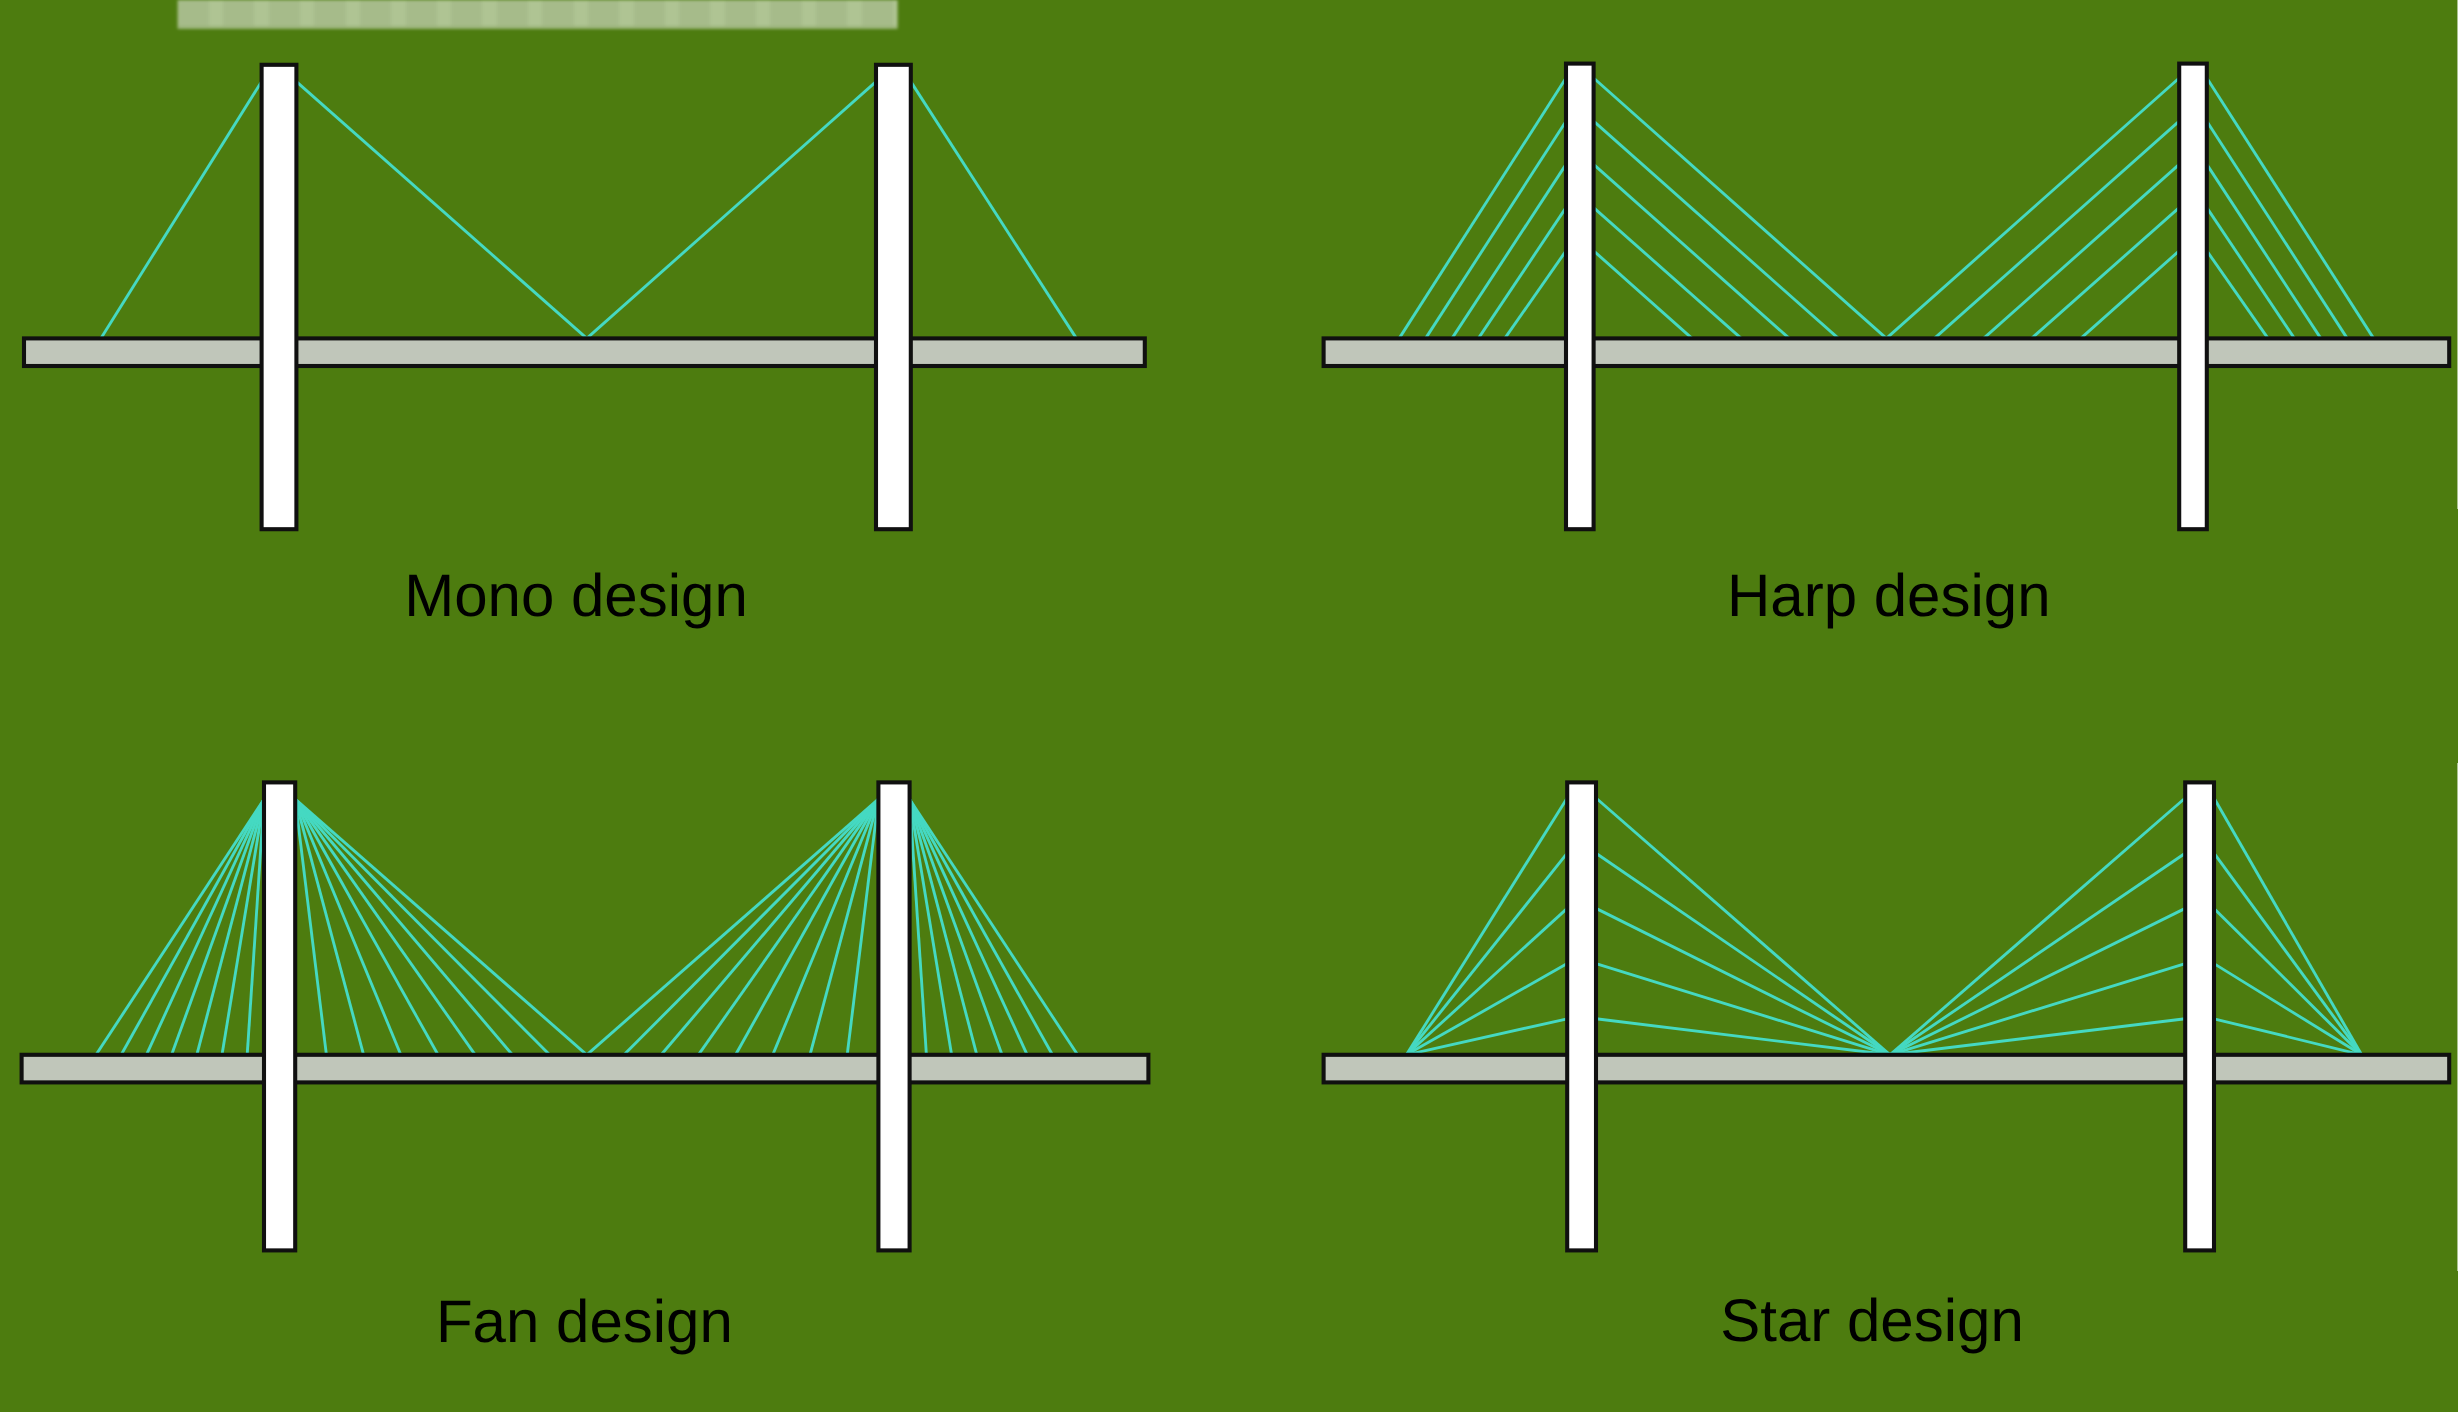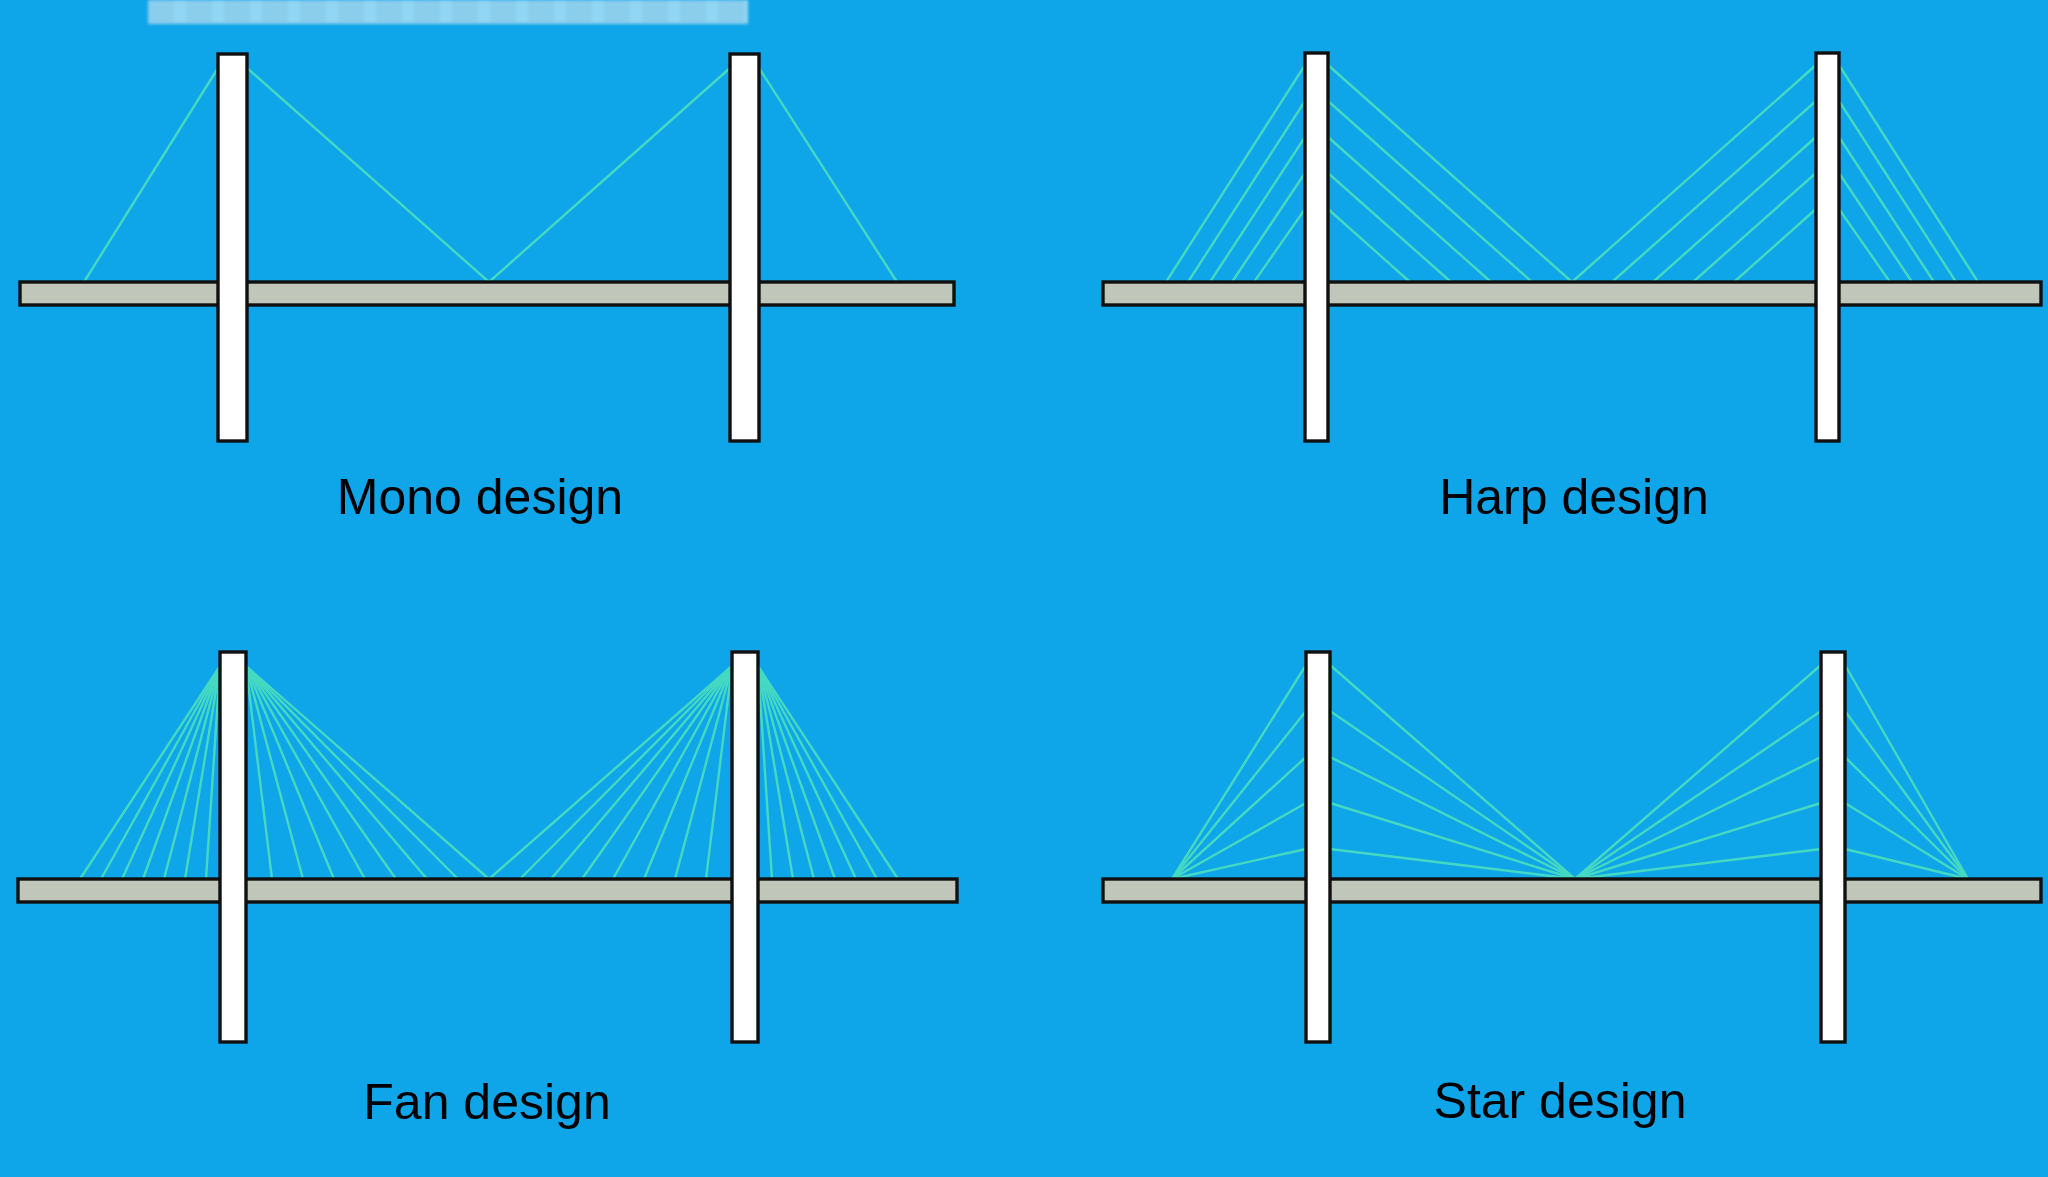--- a/index.html
+++ b/index.html
@@ -33,21 +33,21 @@
       repeating-linear-gradient(90deg,
         #f0f0f0 0px, #f0f0f0 26px,
         #ffffff 26px, #ffffff 38px);
     border-bottom: 2px solid #f3f3f3;
     pointer-events: none;
   }
 </style>
 </head>
 <body>
 
-<div id="page" style="background: #0ea5e9;">
+<div id="page" style="background: #4d7c0f;">
 
   <div id="top-artifact" style="left: 148px; top: 0px; width: 600px; height: 22px;"></div>
 
   <svg id="scene" xmlns="http://www.w3.org/2000/svg" viewBox="0 0 2048 1177">
 
     <g>
       <g class="cables">
           <line x1="218" y1="68" x2="84" y2="282" stroke="#45D9C2" stroke-width="2.4"></line>
           <line x1="247" y1="68" x2="489" y2="282" stroke="#45D9C2" stroke-width="2.4"></line>
           <line x1="730" y1="68" x2="489" y2="282" stroke="#45D9C2" stroke-width="2.4"></line>

